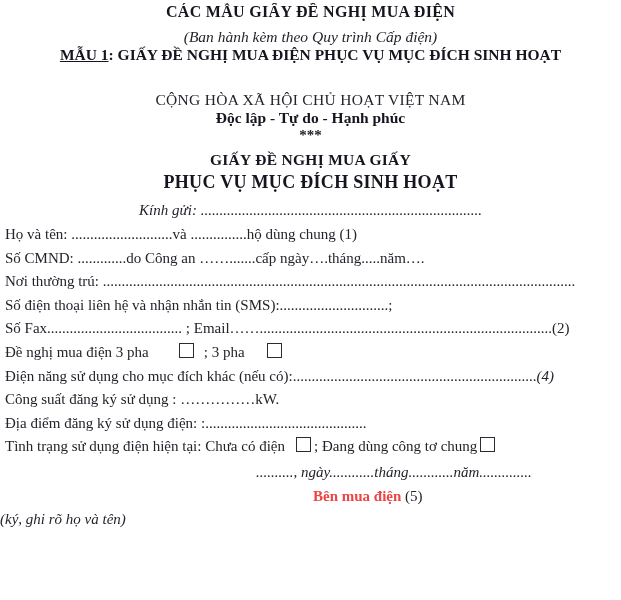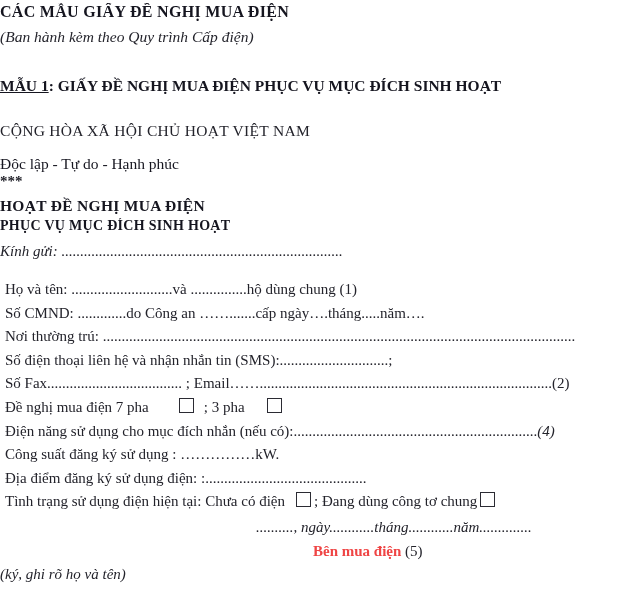--- a/index.html
+++ b/index.html
@@ -2,36 +2,36 @@
 <html><head>
 <meta charset="utf-8">
 <style>
   html,body{margin:0;padding:0}
   body{
     width:621px;height:600px;overflow:hidden;
     background:#ffffff;
     font-family:"Liberation Serif","DejaVu Serif",serif;
     font-size:15px;color:#23232b;
   }
-  .center{text-align:left}
+  .center{text-align:center}
   .it{font-style:italic}
   .u{text-decoration:underline}
   .nowrap{white-space:nowrap;overflow:hidden}
 
   .title{margin-top:3px;font-size:16px;font-weight:bold;color:#15151f;letter-spacing:.3px}
   .subtitle{margin-top:7px;font-size:15.5px;font-style:italic}
-  .form-label{margin-top:31px;font-size:15.5px;font-weight:bold;color:#15151f}
+  .form-label{font-size:15.5px;font-weight:bold;color:#15151f}
   .country{margin-top:27px;font-size:15.5px;letter-spacing:.3px}
-  .motto{margin-top:15px;font-size:15.5px;font-weight:normal;color:#15151f}
+  .motto{margin-top:0;font-size:15.5px;font-weight:bold;color:#15151f}
   .stars{margin-top:2px;line-height:13px;font-weight:bold}
   .doc-t1{margin-top:9px;font-size:15.5px;font-weight:bold;color:#15151f;letter-spacing:.3px}
-  .doc-t2{margin-top:3px;font-size:14px;font-weight:bold;color:#15151f;letter-spacing:.3px}
+  .doc-t2{margin-top:3px;font-size:18px;font-weight:bold;color:#15151f;letter-spacing:.3px}
   .salutation{margin-top:9px;font-style:italic}
 
-  .fields{margin-top:18px;padding-left:5px;line-height:23.6px}
+  .fields{margin-top:4px;padding-left:5px;line-height:23.6px}
   .fline{white-space:nowrap;overflow:hidden;height:23.6px}
 
   .cb{
     display:inline-block;width:13px;height:13px;
     border:1.4px solid #2b2b33;background:transparent;
     vertical-align:-1px;
   }
   .cb-1pha{margin-left:30px;margin-right:10px}
   .cb-3pha{margin-left:22px}
   .cb-chua{margin-left:11px;margin-right:3px}
@@ -50,35 +50,35 @@
 
   <div class="center title nowrap">CÁC MẪU GIẤY ĐỀ NGHỊ MUA ĐIỆN</div>
   <div class="center subtitle nowrap">(Ban hành kèm theo Quy trình Cấp điện)</div>
 
   <div class="center form-label nowrap"><span class="u">MẪU 1</span><span>: GIẤY ĐỀ NGHỊ MUA ĐIỆN PHỤC VỤ MỤC ĐÍCH SINH HOẠT</span></div>
 
   <div class="center country nowrap">CỘNG HÒA XÃ HỘI CHỦ HOẠT VIỆT NAM</div>
   <div class="center motto nowrap">Độc lập - Tự do - Hạnh phúc</div>
   <div class="center stars">***</div>
 
-  <div class="center doc-t1 nowrap">HOẠT ĐỀ NGHỊ MUA ĐIỆN</div>
+  <div class="center doc-t1 nowrap">GIẤY ĐỀ NGHỊ MUA GIẤY</div>
   <div class="center doc-t2 nowrap">PHỤC VỤ MỤC ĐÍCH SINH HOẠT</div>
 
   <div class="center salutation nowrap">Kính gửi: ...........................................................................</div>
 
   <div class="fields">
     <div class="fline">Họ và tên: ...........................và ...............hộ dùng chung (1)</div>
     <div class="fline">Số CMND: .............do  Công an …….......cấp ngày….tháng.....năm….</div>
     <div class="fline">Nơi thường trú: ..............................................................................................................................</div>
     <div class="fline">Số điện thoại liên hệ và nhận nhắn tin (SMS):.............................;</div>
     <div class="fline">Số Fax.................................... ; Email……..............................................................................(2)</div>
 
-    <div class="fline"><span>Đề nghị mua điện 7 pha</span><span class="cb cb-1pha"></span><span>; 3 pha</span><span class="cb cb-3pha"></span></div>
+    <div class="fline"><span>Đề nghị mua điện 3 pha</span><span class="cb cb-1pha"></span><span>; 3 pha</span><span class="cb cb-3pha"></span></div>
 
-    <div class="fline"><span>Điện năng sử dụng cho mục đích nhắn (nếu có):.................................................................</span><span class="it">(4)</span></div>
+    <div class="fline"><span>Điện năng sử dụng cho mục đích khác (nếu có):.................................................................</span><span class="it">(4)</span></div>
 
     <div class="fline">Công suất đăng ký sử dụng : ……………kW.</div>
     <div class="fline">Địa điểm đăng ký sử dụng điện: :...........................................</div>
 
     <div class="fline"><span>Tình trạng sử dụng điện hiện tại: Chưa có điện</span><span class="cb cb-chua"></span><span>; Đang dùng công tơ chung</span><span class="cb cb-chung"></span></div>
   </div>
 
   <div class="footer">
     <div class="date-line">.........., ngày............tháng............năm..............</div>
     <div class="buyer-line"><span class="lbl">Bên mua điện</span> <span>(5)</span></div>

